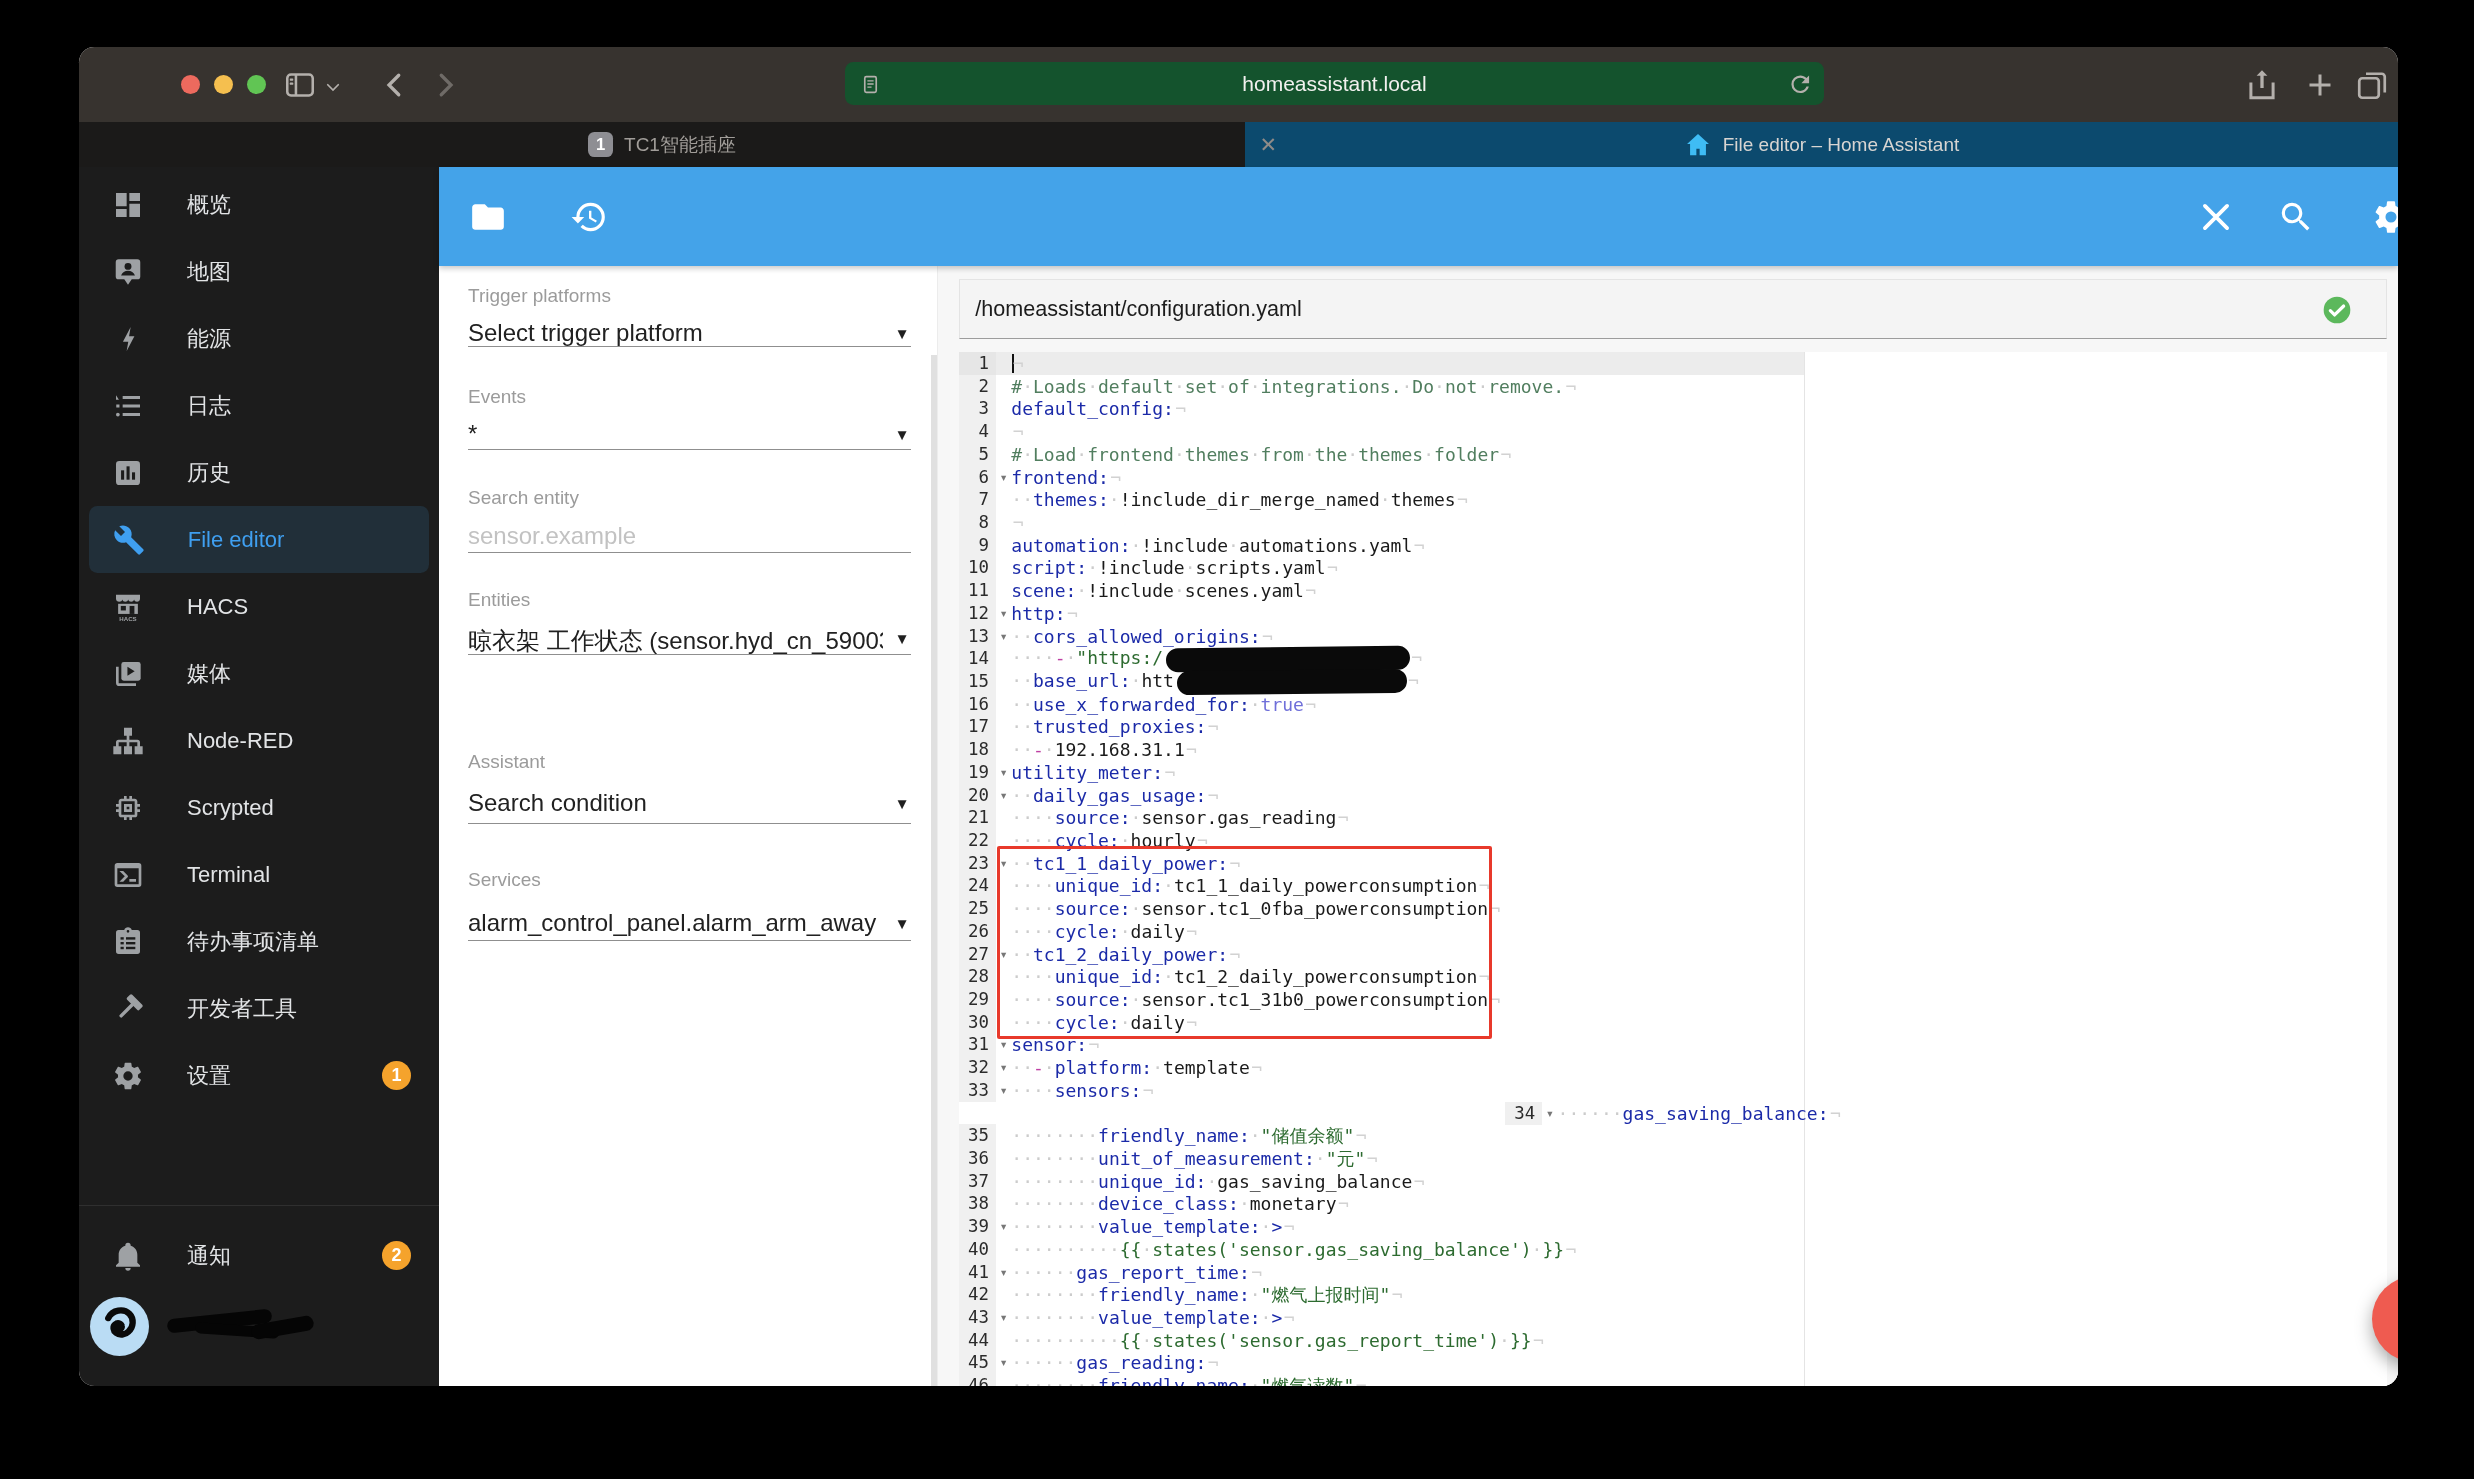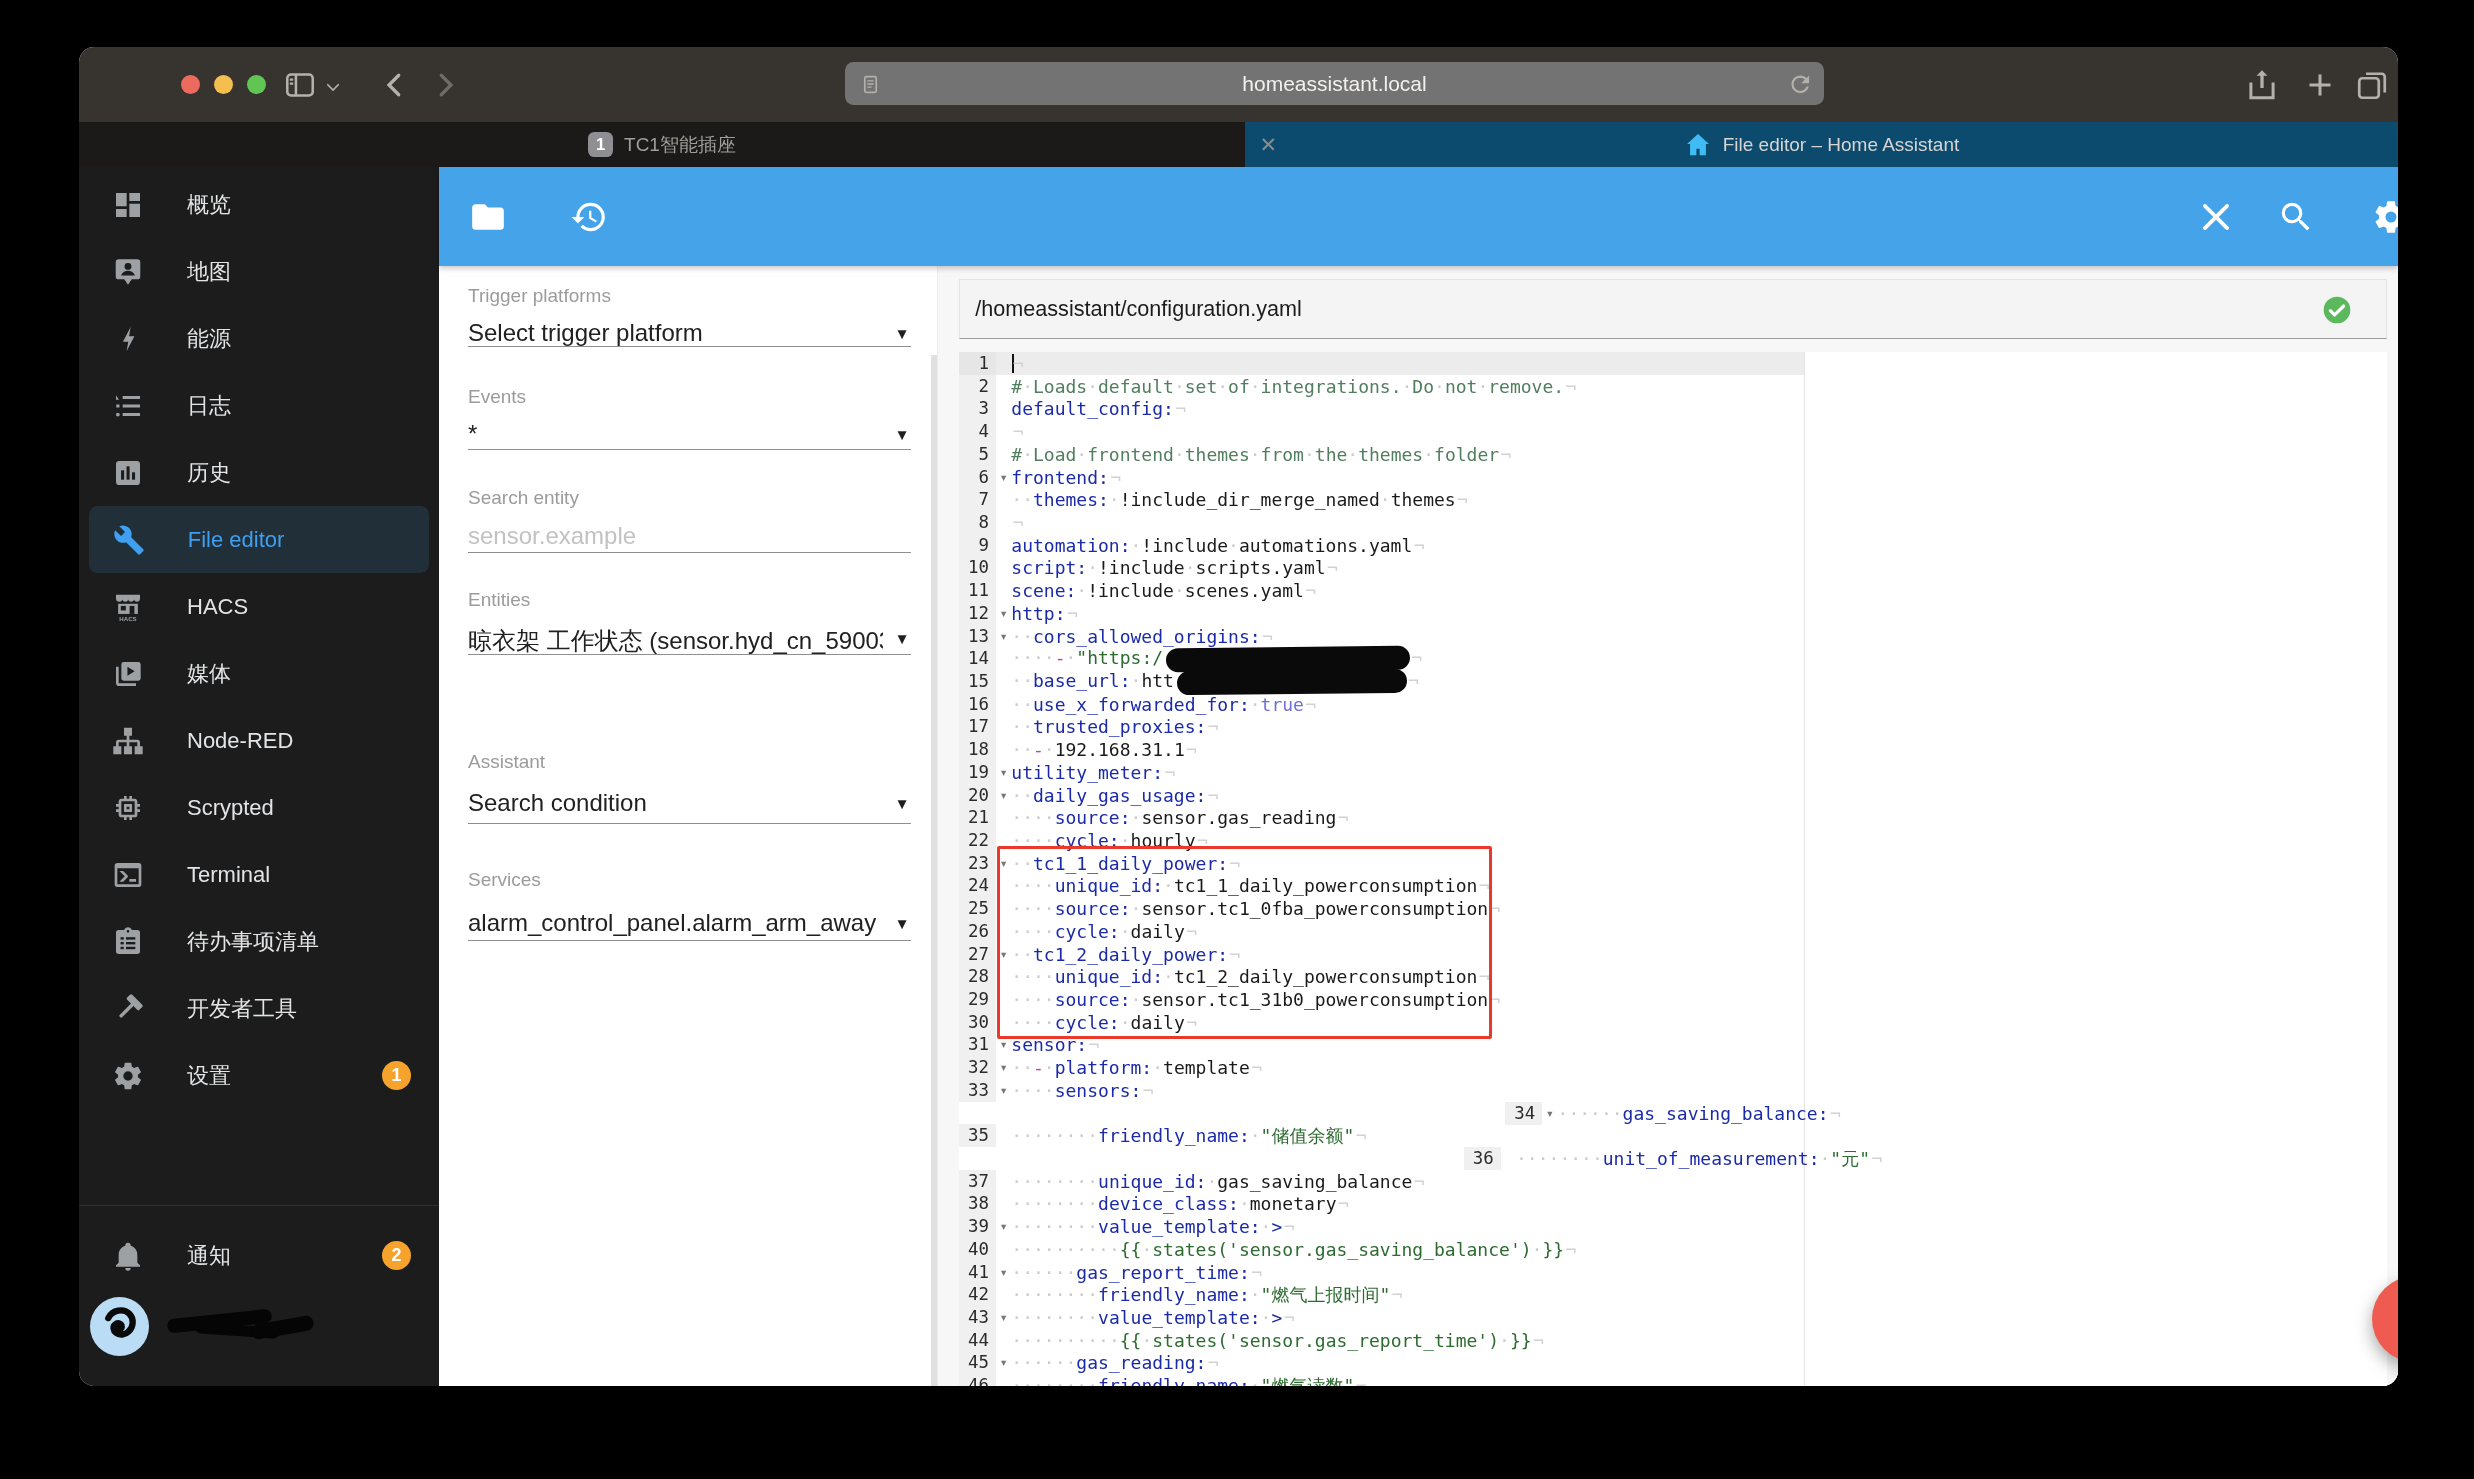--- a/index.html
+++ b/index.html
@@ -5,21 +5,21 @@
   html,body{margin:0;padding:0;background:#000;width:2475px;height:1480px;position:relative;
     font-family:"Liberation Sans",sans-serif;-webkit-font-smoothing:antialiased;}
   *{box-sizing:border-box;}
   .window{position:absolute;left:79px;top:47px;width:2319px;height:1339px;border-radius:15.3px;
     overflow:hidden;background:#fff;box-shadow:0 21px 56px rgba(0,0,0,.6);}
   
   .chrome{position:relative;height:75px;background:#37332f;}
   .traffic{position:absolute;top:28px;left:102px;display:flex;gap:14px;}
   .light{width:19px;height:19px;border-radius:50%;}
   .chrome .icon-btn{position:absolute;color:#b4b0ac;}
-  .url-bar{position:absolute;left:766px;top:15.3px;width:979px;height:43px;background:#737373;
+  .url-bar{position:absolute;left:766px;top:15.3px;width:979px;height:43px;background:#14532d;
     border-radius:8.4px;display:flex;align-items:center;justify-content:center;color:#f2f1ef;font-size:21px;}
   .url-bar .side-ic{position:absolute;color:#b4b0ac;}
   
   .tabbar{position:relative;height:45px;background:#37332f;display:flex;}
   .tab{height:100%;display:flex;align-items:center;justify-content:center;gap:11px;font-size:19px;}
   .tab.inactive{width:1166px;background:#1b1a19;color:#a19d99;}
   .tab.active{flex:1;background:#0c4a6e;color:#d8d5d2;}
   .tab-badge{background:#8e8e93;color:#fff;font-weight:bold;font-size:16.7px;border-radius:6.3px;
     width:25px;height:25px;display:flex;align-items:center;justify-content:center;}
   .tab-close{position:absolute;left:1176px;top:9.8px;width:26.5px;height:26.5px;color:#8f8b88;font-size:21px;
@@ -590,21 +590,21 @@
               <div class="row" style="top: 750px; justify-content: center;">
                 <div class="ln">34</div>
                 <div class="foldc">▾</div>
                 <div class="txt"><span class="tk-t"><span class="sp">·</span><span class="sp">·</span><span class="sp">·</span><span class="sp">·</span><span class="sp">·</span><span class="sp">·</span></span><span class="tk-k">gas_saving_balance:</span><span class="eol">¬</span></div>
               </div>
               <div class="row" style="top: 772px;">
                 <div class="ln">35</div>
                 <div class="foldc"></div>
                 <div class="txt"><span class="tk-t"><span class="sp">·</span><span class="sp">·</span><span class="sp">·</span><span class="sp">·</span><span class="sp">·</span><span class="sp">·</span><span class="sp">·</span><span class="sp">·</span></span><span class="tk-k">friendly_name:</span><span class="tk-t"><span class="sp">·</span></span><span class="tk-s">"储值余额"</span><span class="eol">¬</span></div>
               </div>
-              <div class="row" style="top: 795px; justify-content: center;">
+              <div class="row" style="top: 795px;">
                 <div class="ln">36</div>
                 <div class="foldc"></div>
                 <div class="txt"><span class="tk-t"><span class="sp">·</span><span class="sp">·</span><span class="sp">·</span><span class="sp">·</span><span class="sp">·</span><span class="sp">·</span><span class="sp">·</span><span class="sp">·</span></span><span class="tk-k">unit_of_measurement:</span><span class="tk-t"><span class="sp">·</span></span><span class="tk-s">"元"</span><span class="eol">¬</span></div>
               </div>
               <div class="row" style="top: 818px;">
                 <div class="ln">37</div>
                 <div class="foldc"></div>
                 <div class="txt"><span class="tk-t"><span class="sp">·</span><span class="sp">·</span><span class="sp">·</span><span class="sp">·</span><span class="sp">·</span><span class="sp">·</span><span class="sp">·</span><span class="sp">·</span></span><span class="tk-k">unique_id:</span><span class="tk-t"><span class="sp">·</span>gas_saving_balance</span><span class="eol">¬</span></div>
               </div>
               <div class="row" style="top: 840px;">

